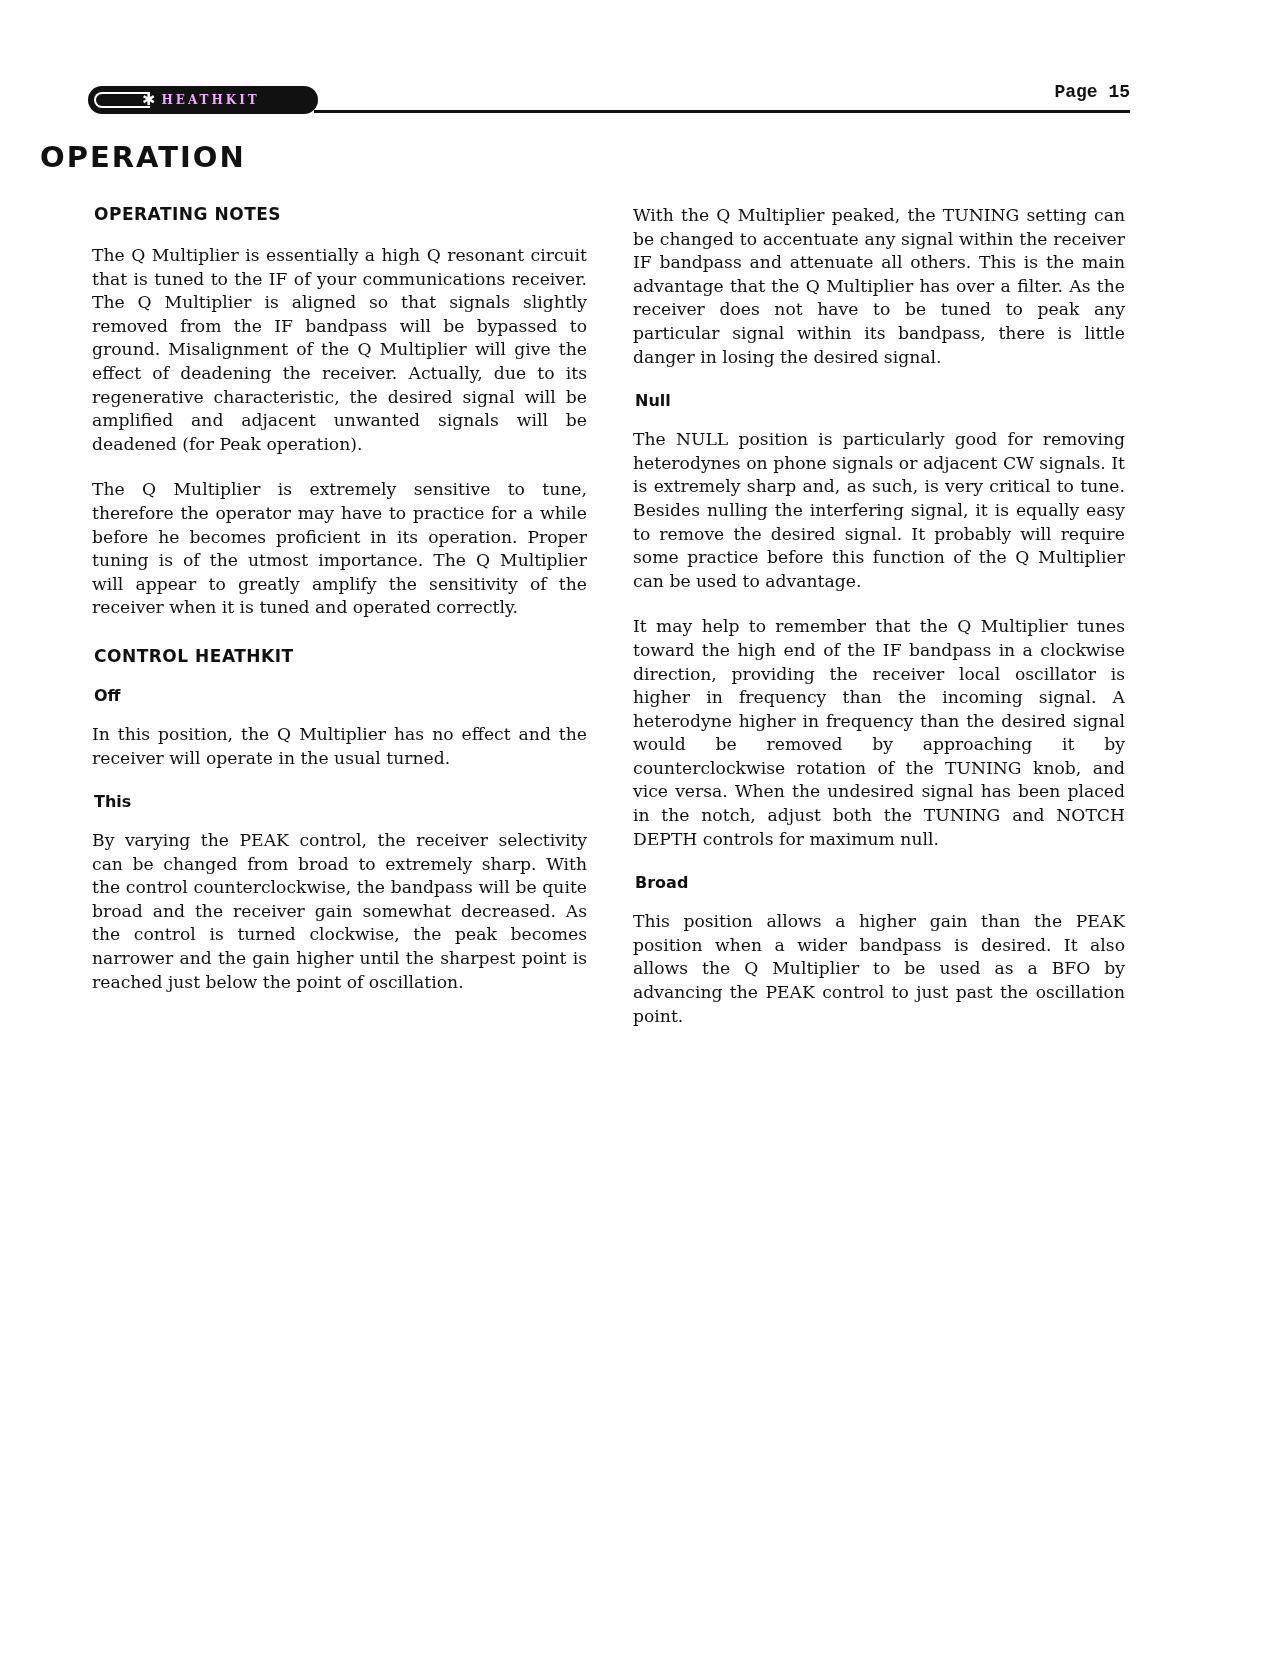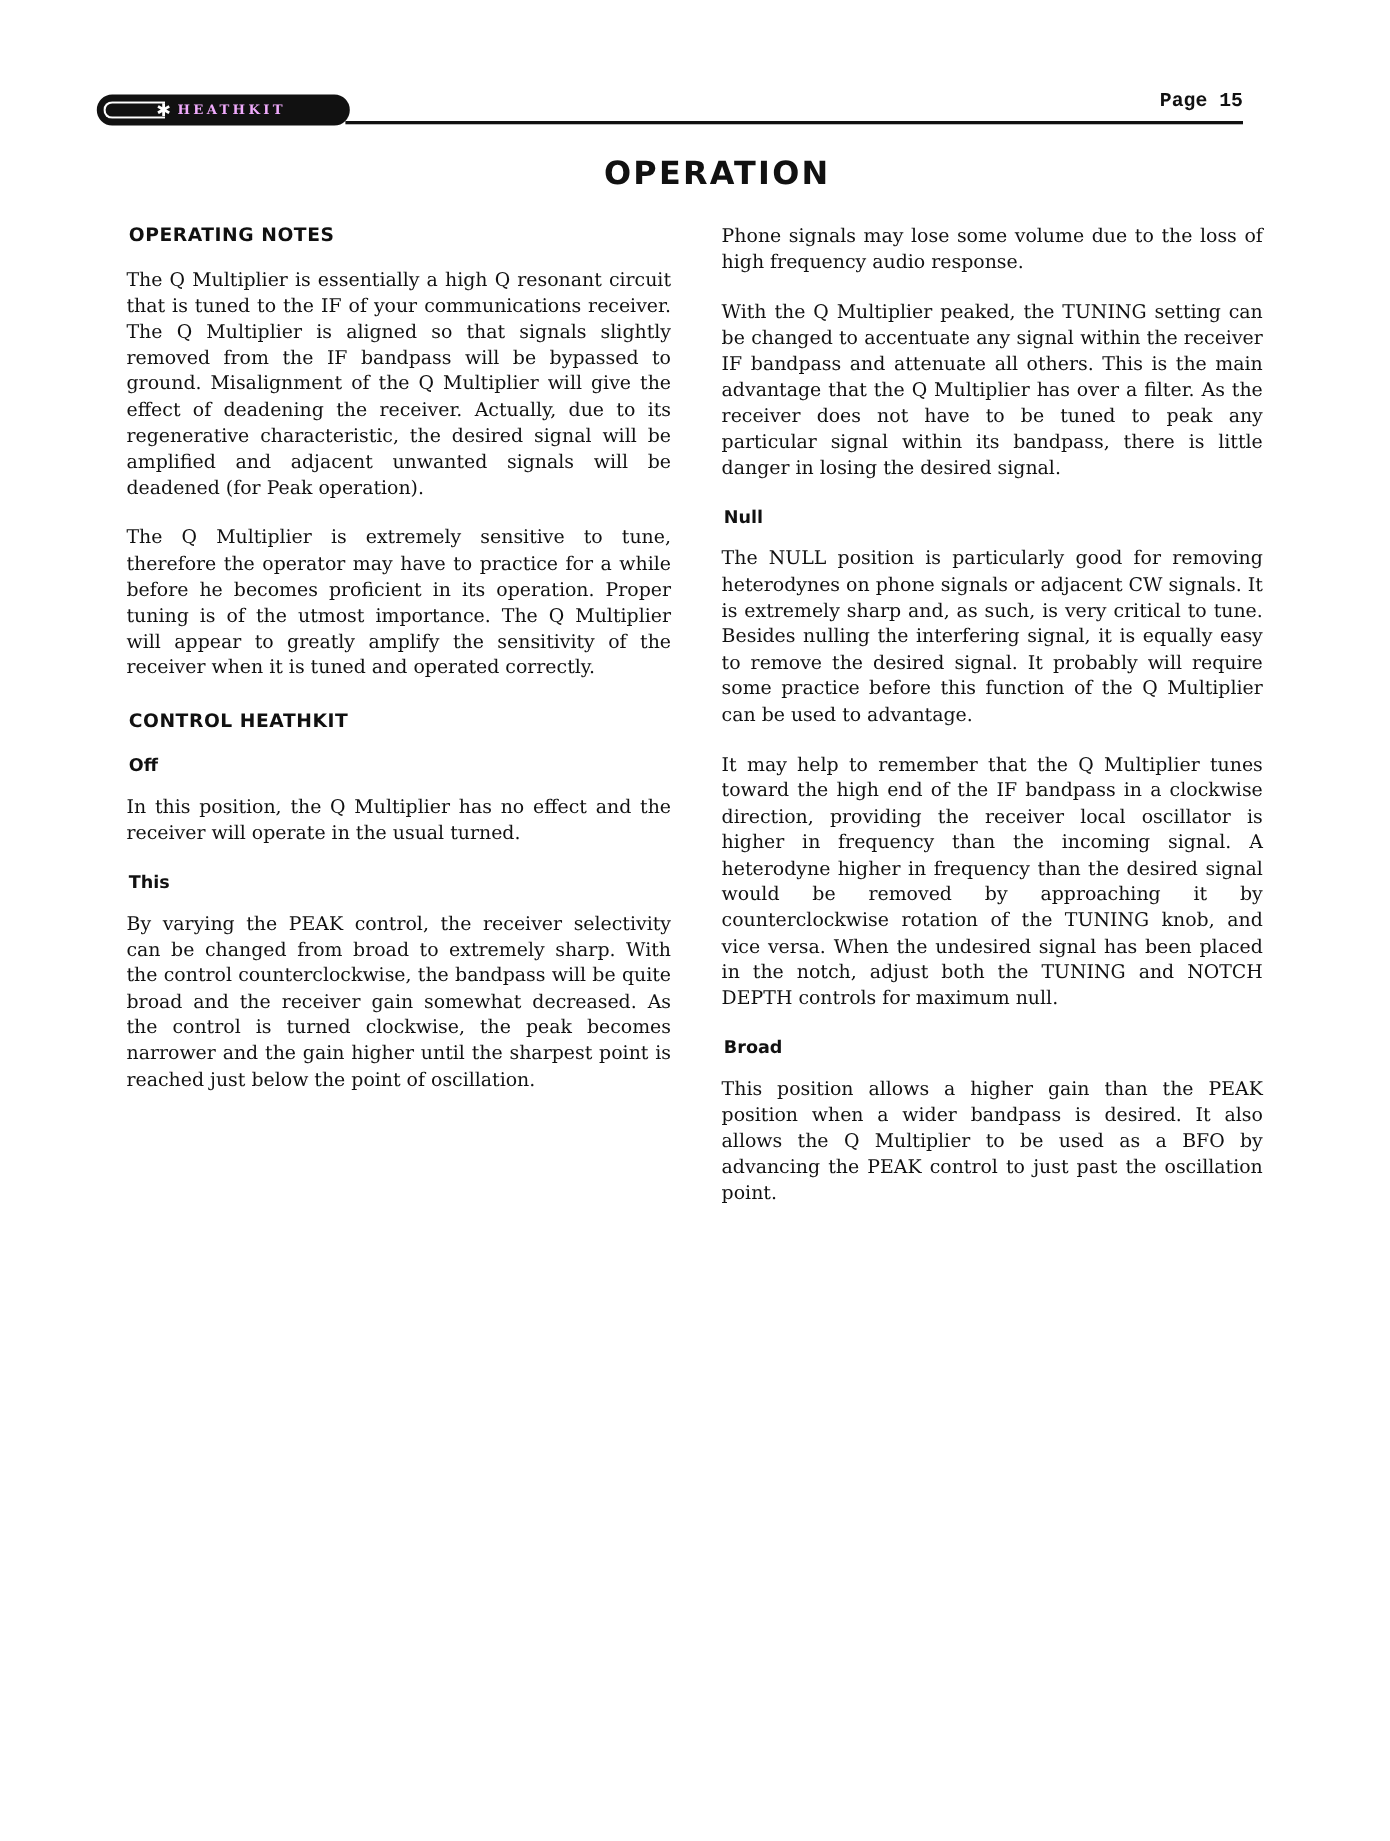--- a/index.html
+++ b/index.html
@@ -30,26 +30,26 @@
       letter-spacing: 3px; font-weight: bold;
     }
     .header-rule {
       position: absolute; left: 226px; right: 0; top: 24px; height: 3px; background: #111;
     }
     .page-number {
       position: absolute; right: 0; top: -4px;
       font-family: Liberation Mono, monospace; font-weight: bold; font-size: 18px;
     }
     .page-title {
-      position: absolute; left: 0; right: 0; top: 140px; text-align: center;
+      position: absolute; left: 0; right: 0; top: 140px; 
       font-family: "DejaVu Sans", sans-serif; font-weight: bold; font-size: 29px;
       letter-spacing: 2px; padding-left: 40px;
     }
     .col {
-      position: absolute; top: 204px; width: 495px; margin-left: 23px;
+      position: absolute; top: 204px; width: 495px;
     }
     .col-left { left: 92px; }
     .col-right { left: 633px; width: 492px; }
     h2.sec {
       font-family: "DejaVu Sans", sans-serif; font-weight: bold; font-size: 17px;
       margin: 0 0 20px 2px; letter-spacing: 0.5px;
     }
     h3.sub {
       font-family: "DejaVu Sans", sans-serif; font-weight: bold; font-size: 16px;
       margin: 0 0 18px 2px;
@@ -81,20 +81,19 @@
   <p>The Q Multiplier is extremely sensitive to tune, therefore the operator may have to practice for a while before he becomes proficient in its operation. Proper tuning is of the utmost importance. The Q Multiplier will appear to greatly amplify the sensitivity of the receiver when it is tuned and operated correctly.</p>
   <div class="gap-sm"></div>
   <h2 class="sec">CONTROL HEATHKIT</h2>
   <h3 class="sub">Off</h3>
   <p>In this position, the Q Multiplier has no effect and the receiver will operate in the usual turned.</p>
   <h3 class="sub">This</h3>
   <p>By varying the PEAK control, the receiver selectivity can be changed from broad to extremely sharp. With the control counterclockwise, the bandpass will be quite broad and the receiver gain somewhat decreased. As the control is turned clockwise, the peak becomes narrower and the gain higher until the sharpest point is reached just below the point of oscillation.</p>
 </div>
 
 <div class="col col-right">
-  <p>Phone signals may lose some volume due to the loss of high frequency audio response.</p>
   <p>With the Q Multiplier peaked, the TUNING setting can be changed to accentuate any signal within the receiver IF bandpass and attenuate all others. This is the main advantage that the Q Multiplier has over a filter. As the receiver does not have to be tuned to peak any particular signal within its bandpass, there is little danger in losing the desired signal.</p>
   <h3 class="sub">Null</h3>
   <p>The NULL position is particularly good for removing heterodynes on phone signals or adjacent CW signals. It is extremely sharp and, as such, is very critical to tune. Besides nulling the interfering signal, it is equally easy to remove the desired signal. It probably will require some practice before this function of the Q Multiplier can be used to advantage.</p>
   <p>It may help to remember that the Q Multiplier tunes toward the high end of the IF bandpass in a clockwise direction, providing the receiver local oscillator is higher in frequency than the incoming signal. A heterodyne higher in frequency than the desired signal would be removed by approaching it by counterclockwise rotation of the TUNING knob, and vice versa. When the undesired signal has been placed in the notch, adjust both the TUNING and NOTCH DEPTH controls for maximum null.</p>
   <h3 class="sub">Broad</h3>
   <p>This position allows a higher gain than the PEAK position when a wider bandpass is desired. It also allows the Q Multiplier to be used as a BFO by advancing the PEAK control to just past the oscillation point.</p>
 </div>
 
 </body></html>

